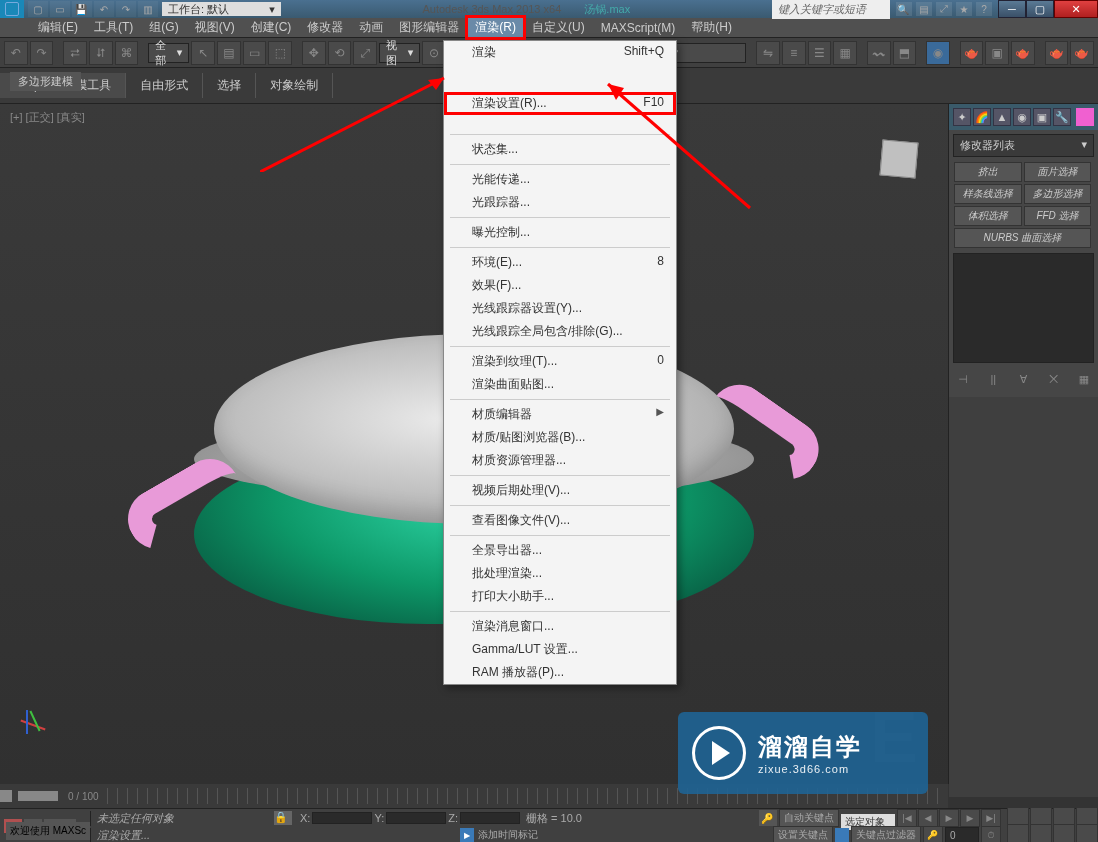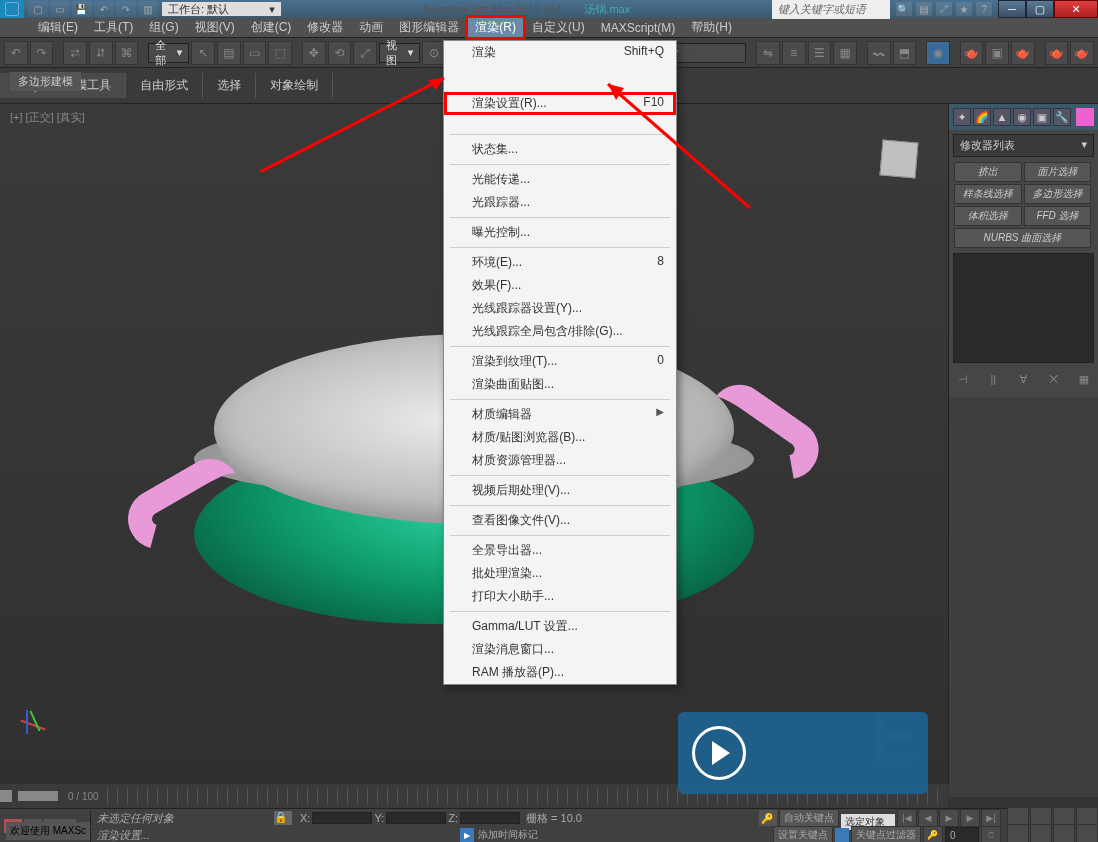--- a/index.html
+++ b/index.html
@@ -346,24 +346,24 @@
       <span>全景导出器...</span>
     </div>
   <div class="dd-item">
       <span>批处理渲染...</span>
     </div>
   <div class="dd-item">
       <span>打印大小助手...</span>
     </div>
   <div class="dd-sep"></div>
   <div class="dd-item">
+      <span>渲染消息窗口...</span>
+    </div>
+  <div class="dd-item">
       <span>Gamma/LUT 设置...</span>
-    </div>
-  <div class="dd-item">
-      <span>渲染消息窗口...</span>
     </div>
   <div class="dd-item">
       <span>RAM 播放器(P)...</span>
     </div>
 </div>
 
 <svg class="arrow-1" width="200" height="100">
   <line x1="0" y1="100" x2="184" y2="6" stroke="#f00" stroke-width="3"></line>
   <polygon points="184,6 168,8 176,18" fill="#f00"></polygon>
 </svg>
@@ -440,13 +440,17 @@
     </div>
   </div>
 </div>
 <div style="position:absolute;bottom:2px;left:6px;" class="status-welcome">欢迎使用 MAXSc</div>
 
 <div class="wm-e">E</div>
 <div class="watermark">
   <div class="wm-icon">
       <div class="wm-tri"></div>
     </div>
+  <div>
+    <div class="wm-text-main">溜溜自学</div>
+    <div class="wm-text-sub">zixue.3d66.com</div>
+  </div>
 </div>
 
 </body></html>

